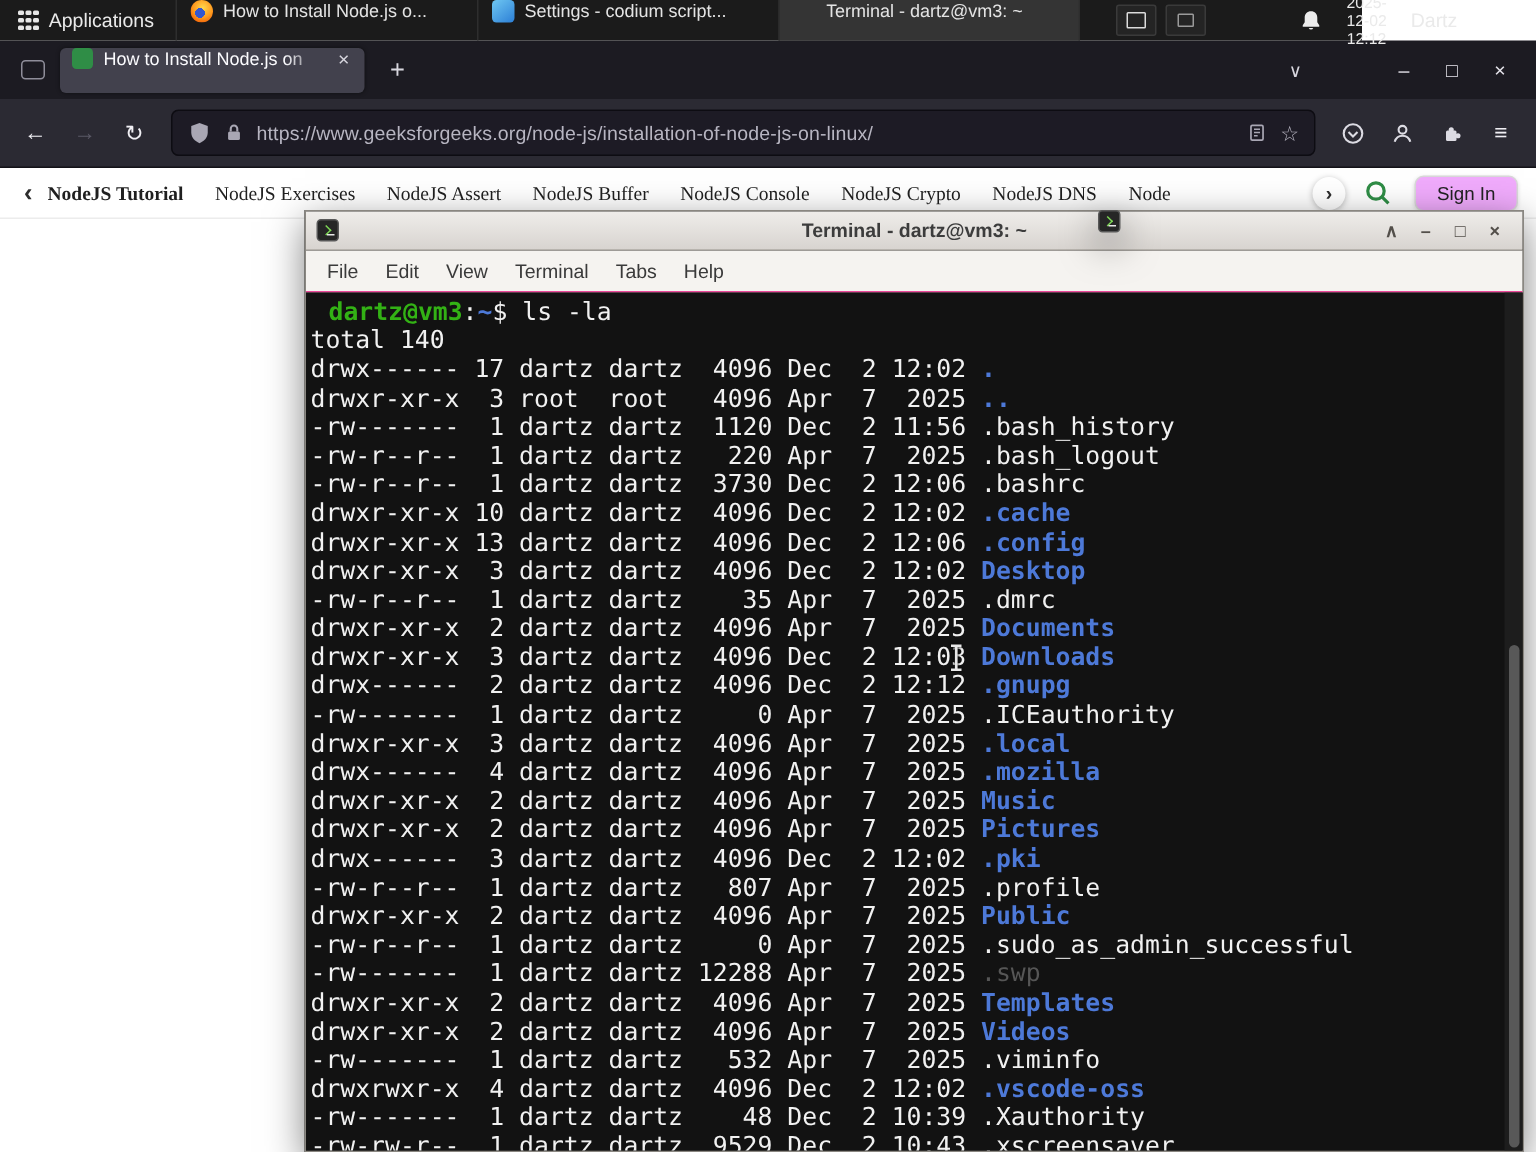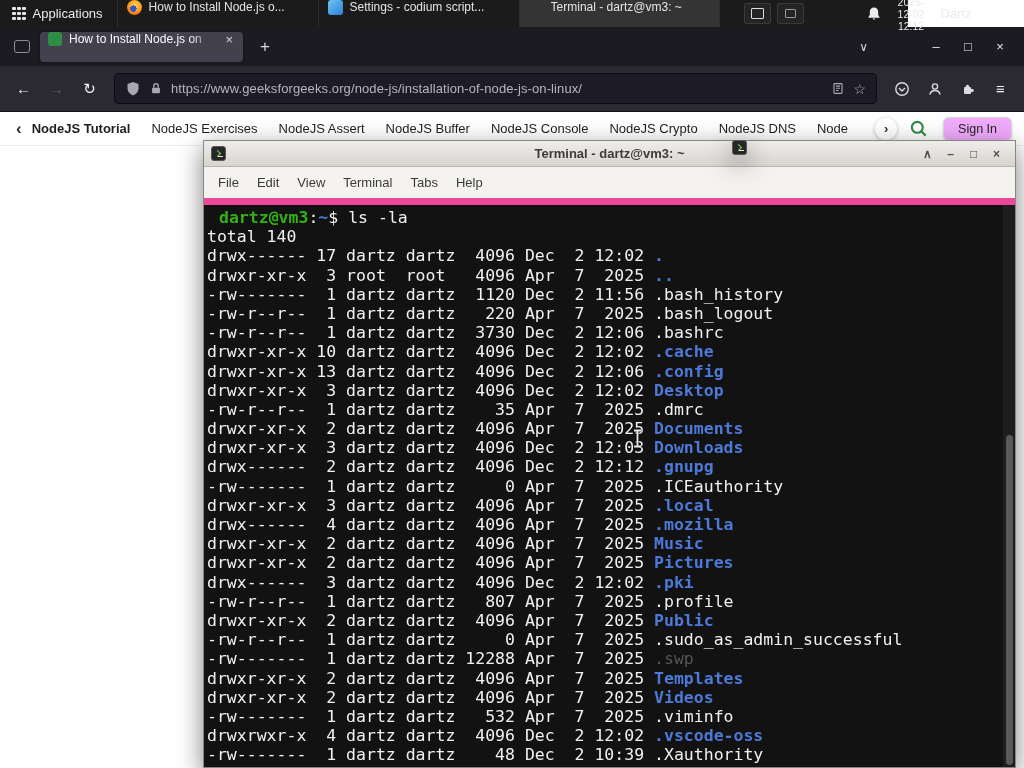--- a/index.html
+++ b/index.html
@@ -68,39 +68,39 @@
   .star { font-size:14px; color:#b7b5c1; }
 
   .gfgnav { height:34px; background:#fff; display:flex; align-items:center; padding:0 12px;
             color:#1f1f1f; font-size:13px; border-bottom:1px solid #ececec;
             box-shadow:0 2px 4px rgba(0,0,0,.06); flex:0 0 auto; }
   .gchev { font-size:17px; font-weight:bold; color:#2d2d2d; padding:0 4px; line-height:1; }
   .gchev.circle { width:22px; height:22px; border-radius:50%; background:#fff;
        box-shadow:0 1px 4px rgba(0,0,0,.28); display:flex; align-items:center; justify-content:center;
        padding:0; margin-right:12px; font-size:13px; flex:0 0 auto; }
   .gnav-items { flex:1; display:flex; gap:21px; overflow:hidden; white-space:nowrap; margin-left:6px; }
-  .gitem { color:#1f1f1f; }
+  .gitem { color:#1f1f1f;font-family:Liberation Serif, serif; }
   .gitem.first { font-weight:bold; }
   .gsearch { width:19px; height:19px; margin-right:15px; flex:0 0 auto; }
   .signin { font-family:inherit; font-size:12.5px; color:#222; background:#f0abfc; border:1px solid #d8d8d8;
             border-radius:6px; padding:4px 14px; box-shadow:0 1px 3px rgba(0,0,0,.14); }
   .page { flex:1; background:#fff; }
 
   
   .terminal { position:absolute; left:203px; top:140px; width:813px; height:628px; display:flex;
               flex-direction:column; border:1px solid #8a8781; box-shadow:0 8px 24px rgba(0,0,0,.5);
               z-index:40; background:#121212; }
   .titlebar { height:26px; background:linear-gradient(#efedea,#d8d4d0); border-bottom:1px solid #b8b4ae;
               display:flex; align-items:center; padding:0 7px; position:relative; flex:0 0 auto; }
   .title { position:absolute; left:0; right:0; text-align:center; font-size:13px; font-weight:bold;
            color:#3c3c3c; pointer-events:none; }
   .tb-controls { margin-left:auto; display:flex; z-index:2; }
   .tb-btn { width:23px; height:22px; display:flex; align-items:center; justify-content:center;
             color:#534f4a; font-size:12px; font-weight:bold; }
-  .menubar { height:38px; background:#f5f3f0; border-bottom:7px solid #ec4899; display:flex;
+  .menubar { height:28px; background:#f5f3f0; border-bottom:1px solid #ec4899; display:flex;
              align-items:center; padding:0 5px; flex:0 0 auto; }
   .menu-item { padding:3px 9px; font-size:13px; color:#3a3a3a; }
   .term-body { flex:1; background:#121212; position:relative; overflow:hidden;
                font-family:"DejaVu Sans Mono","Liberation Mono",monospace; font-size:16.5px;
                color:#f1f1f1; padding:3px 14px 0 3px; }
   .tline { white-space:pre; line-height:19.2px; height:19.2px; }
   .tgreen { color:var(--terminal-prompt-green,#33b215); font-weight:bold;margin-left:12px; }
   .tblue  { color:var(--terminal-dir-blue,#4d79d8); font-weight:bold; }
   .tfg    { color:#f1f1f1; }
   .fname.dir  { color:var(--terminal-dir-blue,#4d79d8); font-weight:bold; }

